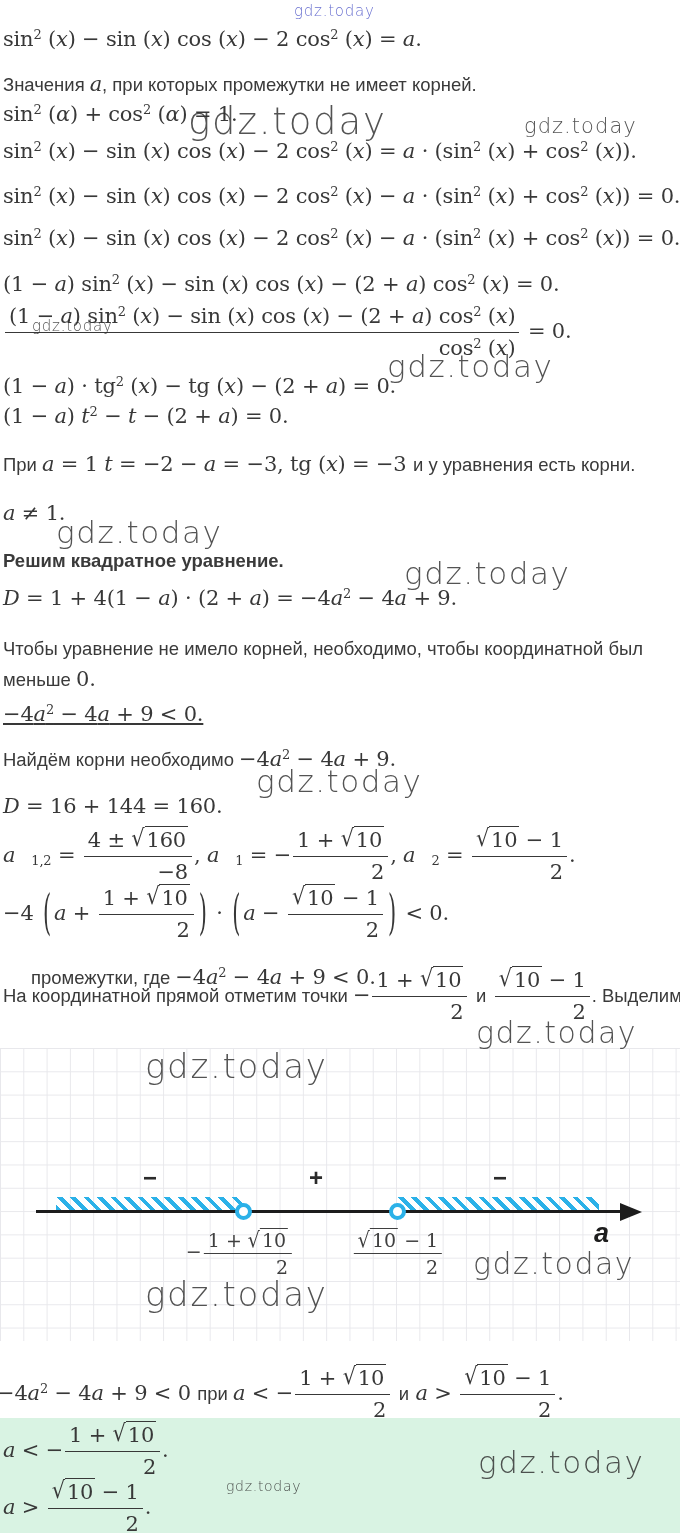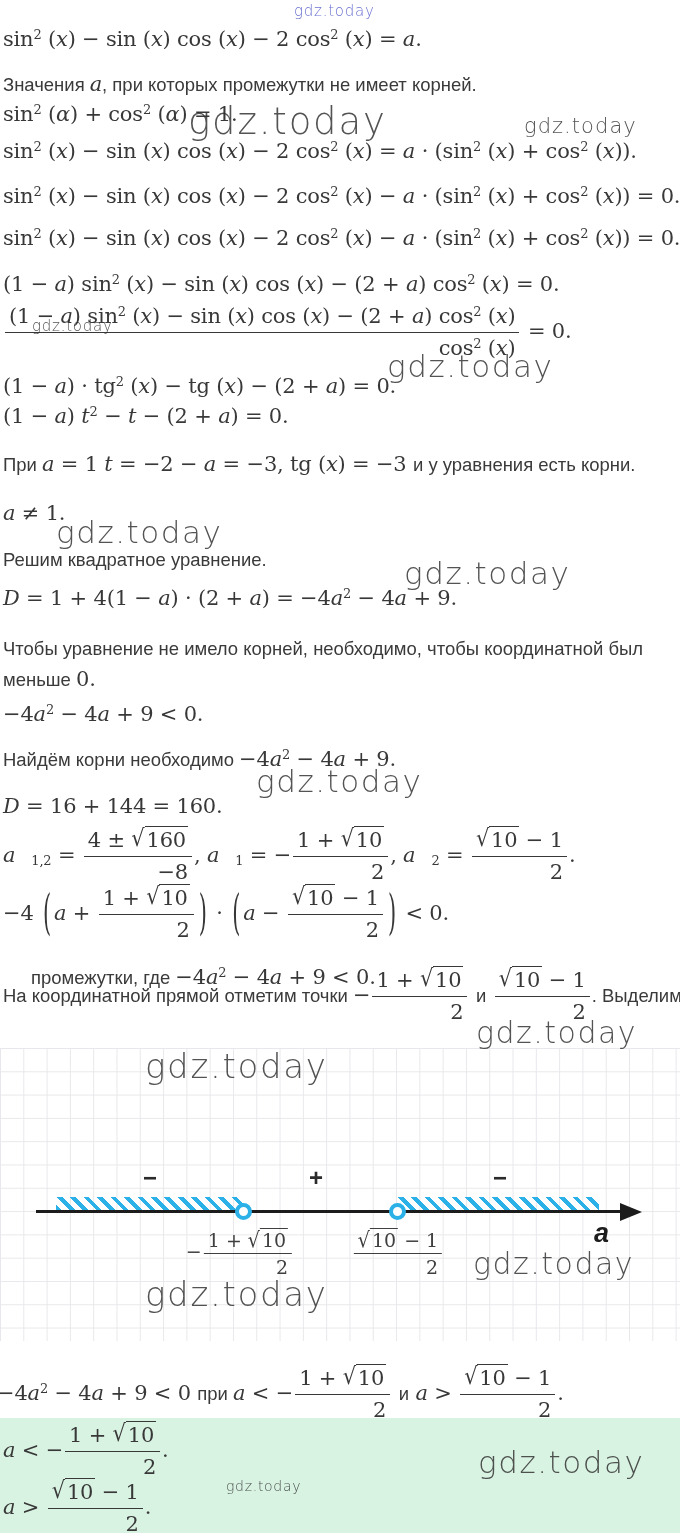--- a/index.html
+++ b/index.html
@@ -52,25 +52,25 @@
       <div class="line" style="top: 101px;">sin<span class="msup">2</span> (<span class="mvar">α</span>) + cos<span class="msup">2</span> (<span class="mvar">α</span>) = 1.</div>
       <div class="line" style="top: 138px;">sin<span class="msup">2</span> (<span class="mvar">x</span>) − sin (<span class="mvar">x</span>) cos (<span class="mvar">x</span>) − 2 cos<span class="msup">2</span> (<span class="mvar">x</span>) = <span class="mvar">a</span> · (sin<span class="msup">2</span> (<span class="mvar">x</span>) + cos<span class="msup">2</span> (<span class="mvar">x</span>)).</div>
       <div class="line" style="top: 183px;">sin<span class="msup">2</span> (<span class="mvar">x</span>) − sin (<span class="mvar">x</span>) cos (<span class="mvar">x</span>) − 2 cos<span class="msup">2</span> (<span class="mvar">x</span>) − <span class="mvar">a</span> · (sin<span class="msup">2</span> (<span class="mvar">x</span>) + cos<span class="msup">2</span> (<span class="mvar">x</span>)) = 0.</div>
       <div class="line" style="top: 225px;">sin<span class="msup">2</span> (<span class="mvar">x</span>) − sin (<span class="mvar">x</span>) cos (<span class="mvar">x</span>) − 2 cos<span class="msup">2</span> (<span class="mvar">x</span>) − <span class="mvar">a</span> · (sin<span class="msup">2</span> (<span class="mvar">x</span>) + cos<span class="msup">2</span> (<span class="mvar">x</span>)) = 0.</div>
       <div class="line" style="top: 271px;">(1 − <span class="mvar">a</span>) sin<span class="msup">2</span> (<span class="mvar">x</span>) − sin (<span class="mvar">x</span>) cos (<span class="mvar">x</span>) − (2 + <span class="mvar">a</span>) cos<span class="msup">2</span> (<span class="mvar">x</span>) = 0.</div>
       <div class="line" style="top: 303px;"><span class="mfrac"><span class="mnum">(1 − <span class="mvar">a</span>) sin<span class="msup">2</span> (<span class="mvar">x</span>) − sin (<span class="mvar">x</span>) cos (<span class="mvar">x</span>) − (2 + <span class="mvar">a</span>) cos<span class="msup">2</span> (<span class="mvar">x</span>)</span><span class="mden">cos<span class="msup">2</span> (<span class="mvar">x</span>)</span></span> = 0.</div>
       <div class="line" style="top: 373px;">(1 − <span class="mvar">a</span>) · tg<span class="msup">2</span> (<span class="mvar">x</span>) − tg (<span class="mvar">x</span>) − (2 + <span class="mvar">a</span>) = 0.</div>
       <div class="line" style="top: 403px;">(1 − <span class="mvar">a</span>) <span class="mvar">t</span><span class="msup">2</span> − <span class="mvar">t</span> − (2 + <span class="mvar">a</span>) = 0.</div>
       <div class="line" style="top: 451px;"><span class="mtext">При </span><span class="mvar">a</span> = 1 <span class="mvar">t</span> = −2 − <span class="mvar">a</span> = −3, tg (<span class="mvar">x</span>) = −3 <span class="mtext">и у уравнения есть корни.</span></div>
       <div class="line" style="top: 500px;"><span class="mvar">a</span> ≠ 1.</div>
-      <div class="line" style="top: 546px;"><span class="mtext">Решим квадратное уравнение.</span></div>
+      <div class="line" style="top: 546px; font-weight: bold;"><span class="mtext">Решим квадратное уравнение.</span></div>
       <div class="line" style="top: 585px;"><span class="mvar">D</span> = 1 + 4(1 − <span class="mvar">a</span>) · (2 + <span class="mvar">a</span>) = −4<span class="mvar">a</span><span class="msup">2</span> − 4<span class="mvar">a</span> + 9.</div>
       <div class="line" style="top: 635px;"><span class="mtext">Чтобы уравнение не имело корней, необходимо, чтобы координатной был</span></div>
       <div class="line" style="top: 666px; text-align: center;"><span class="mtext">меньше </span>0.</div>
-      <div class="line" style="top: 701px;">−4<span class="mvar">a</span><span class="msup">2</span> − 4<span class="mvar">a</span> + 9 &lt; 0.</div>
+      <div class="line" style="top: 701px; text-decoration: underline;">−4<span class="mvar">a</span><span class="msup">2</span> − 4<span class="mvar">a</span> + 9 &lt; 0.</div>
       <div class="line" style="top: 746px;"><span class="mtext">Найдём корни необходимо </span>−4<span class="mvar">a</span><span class="msup">2</span> − 4<span class="mvar">a</span> + 9.</div>
       <div class="line" style="top: 793px;"><span class="mvar">D</span> = 16 + 144 = 160.</div>
       <div class="line" style="top: 826px;"><span class="mvar">a</span><span class="msub">1,2</span> = <span class="mfrac"><span class="mnum">4 ± <span class="msqrt"><span class="rsym">√</span><span class="rrad">160</span></span></span><span class="mden">−8</span></span>, <span class="mvar">a</span><span class="msub">1</span> = −<span class="mfrac"><span class="mnum">1 + <span class="msqrt"><span class="rsym">√</span><span class="rrad">10</span></span></span><span class="mden">2</span></span>, <span class="mvar">a</span><span class="msub">2</span> = <span class="mfrac"><span class="mnum"><span class="msqrt"><span class="rsym">√</span><span class="rrad">10</span></span> − 1</span><span class="mden">2</span></span>.</div>
       <div class="line" style="top: 884px;">−4 <span class="bigp">(</span><span class="mvar">a</span> + <span class="mfrac"><span class="mnum">1 + <span class="msqrt"><span class="rsym">√</span><span class="rrad">10</span></span></span><span class="mden">2</span></span><span class="bigp">)</span> · <span class="bigp">(</span><span class="mvar">a</span> − <span class="mfrac"><span class="mnum"><span class="msqrt"><span class="rsym">√</span><span class="rrad">10</span></span> − 1</span><span class="mden">2</span></span><span class="bigp">)</span> &lt; 0.</div>
       <div class="line" style="top: 966px;"><span class="mtext">На координатной прямой отметим точки </span>−<span class="mfrac"><span class="mnum">1 + <span class="msqrt"><span class="rsym">√</span><span class="rrad">10</span></span></span><span class="mden">2</span></span> <span class="mtext">и</span> <span class="mfrac"><span class="mnum"><span class="msqrt"><span class="rsym">√</span><span class="rrad">10</span></span> − 1</span><span class="mden">2</span></span><span class="mtext">. Выделим</span></div>
       <div class="line" style="top: 964px; margin-left: 28px;"><span class="mtext">промежутки, где </span>−4<span class="mvar">a</span><span class="msup">2</span> − 4<span class="mvar">a</span> + 9 &lt; 0.</div>
       <div class="line" style="top: 1364px; left: -3px;">−4<span class="mvar">a</span><span class="msup">2</span> − 4<span class="mvar">a</span> + 9 &lt; 0 <span class="mtext">при </span><span class="mvar">a</span> &lt; −<span class="mfrac"><span class="mnum">1 + <span class="msqrt"><span class="rsym">√</span><span class="rrad">10</span></span></span><span class="mden">2</span></span> <span class="mtext">и</span> <span class="mvar">a</span> &gt; <span class="mfrac"><span class="mnum"><span class="msqrt"><span class="rsym">√</span><span class="rrad">10</span></span> − 1</span><span class="mden">2</span></span>.</div>
       <div class="line" style="top: 1421px;"><span class="mvar">a</span> &lt; −<span class="mfrac"><span class="mnum">1 + <span class="msqrt"><span class="rsym">√</span><span class="rrad">10</span></span></span><span class="mden">2</span></span>.</div>
       <div class="line" style="top: 1478px;"><span class="mvar">a</span> &gt; <span class="mfrac"><span class="mnum"><span class="msqrt"><span class="rsym">√</span><span class="rrad">10</span></span> − 1</span><span class="mden">2</span></span>.</div>
     </div>

